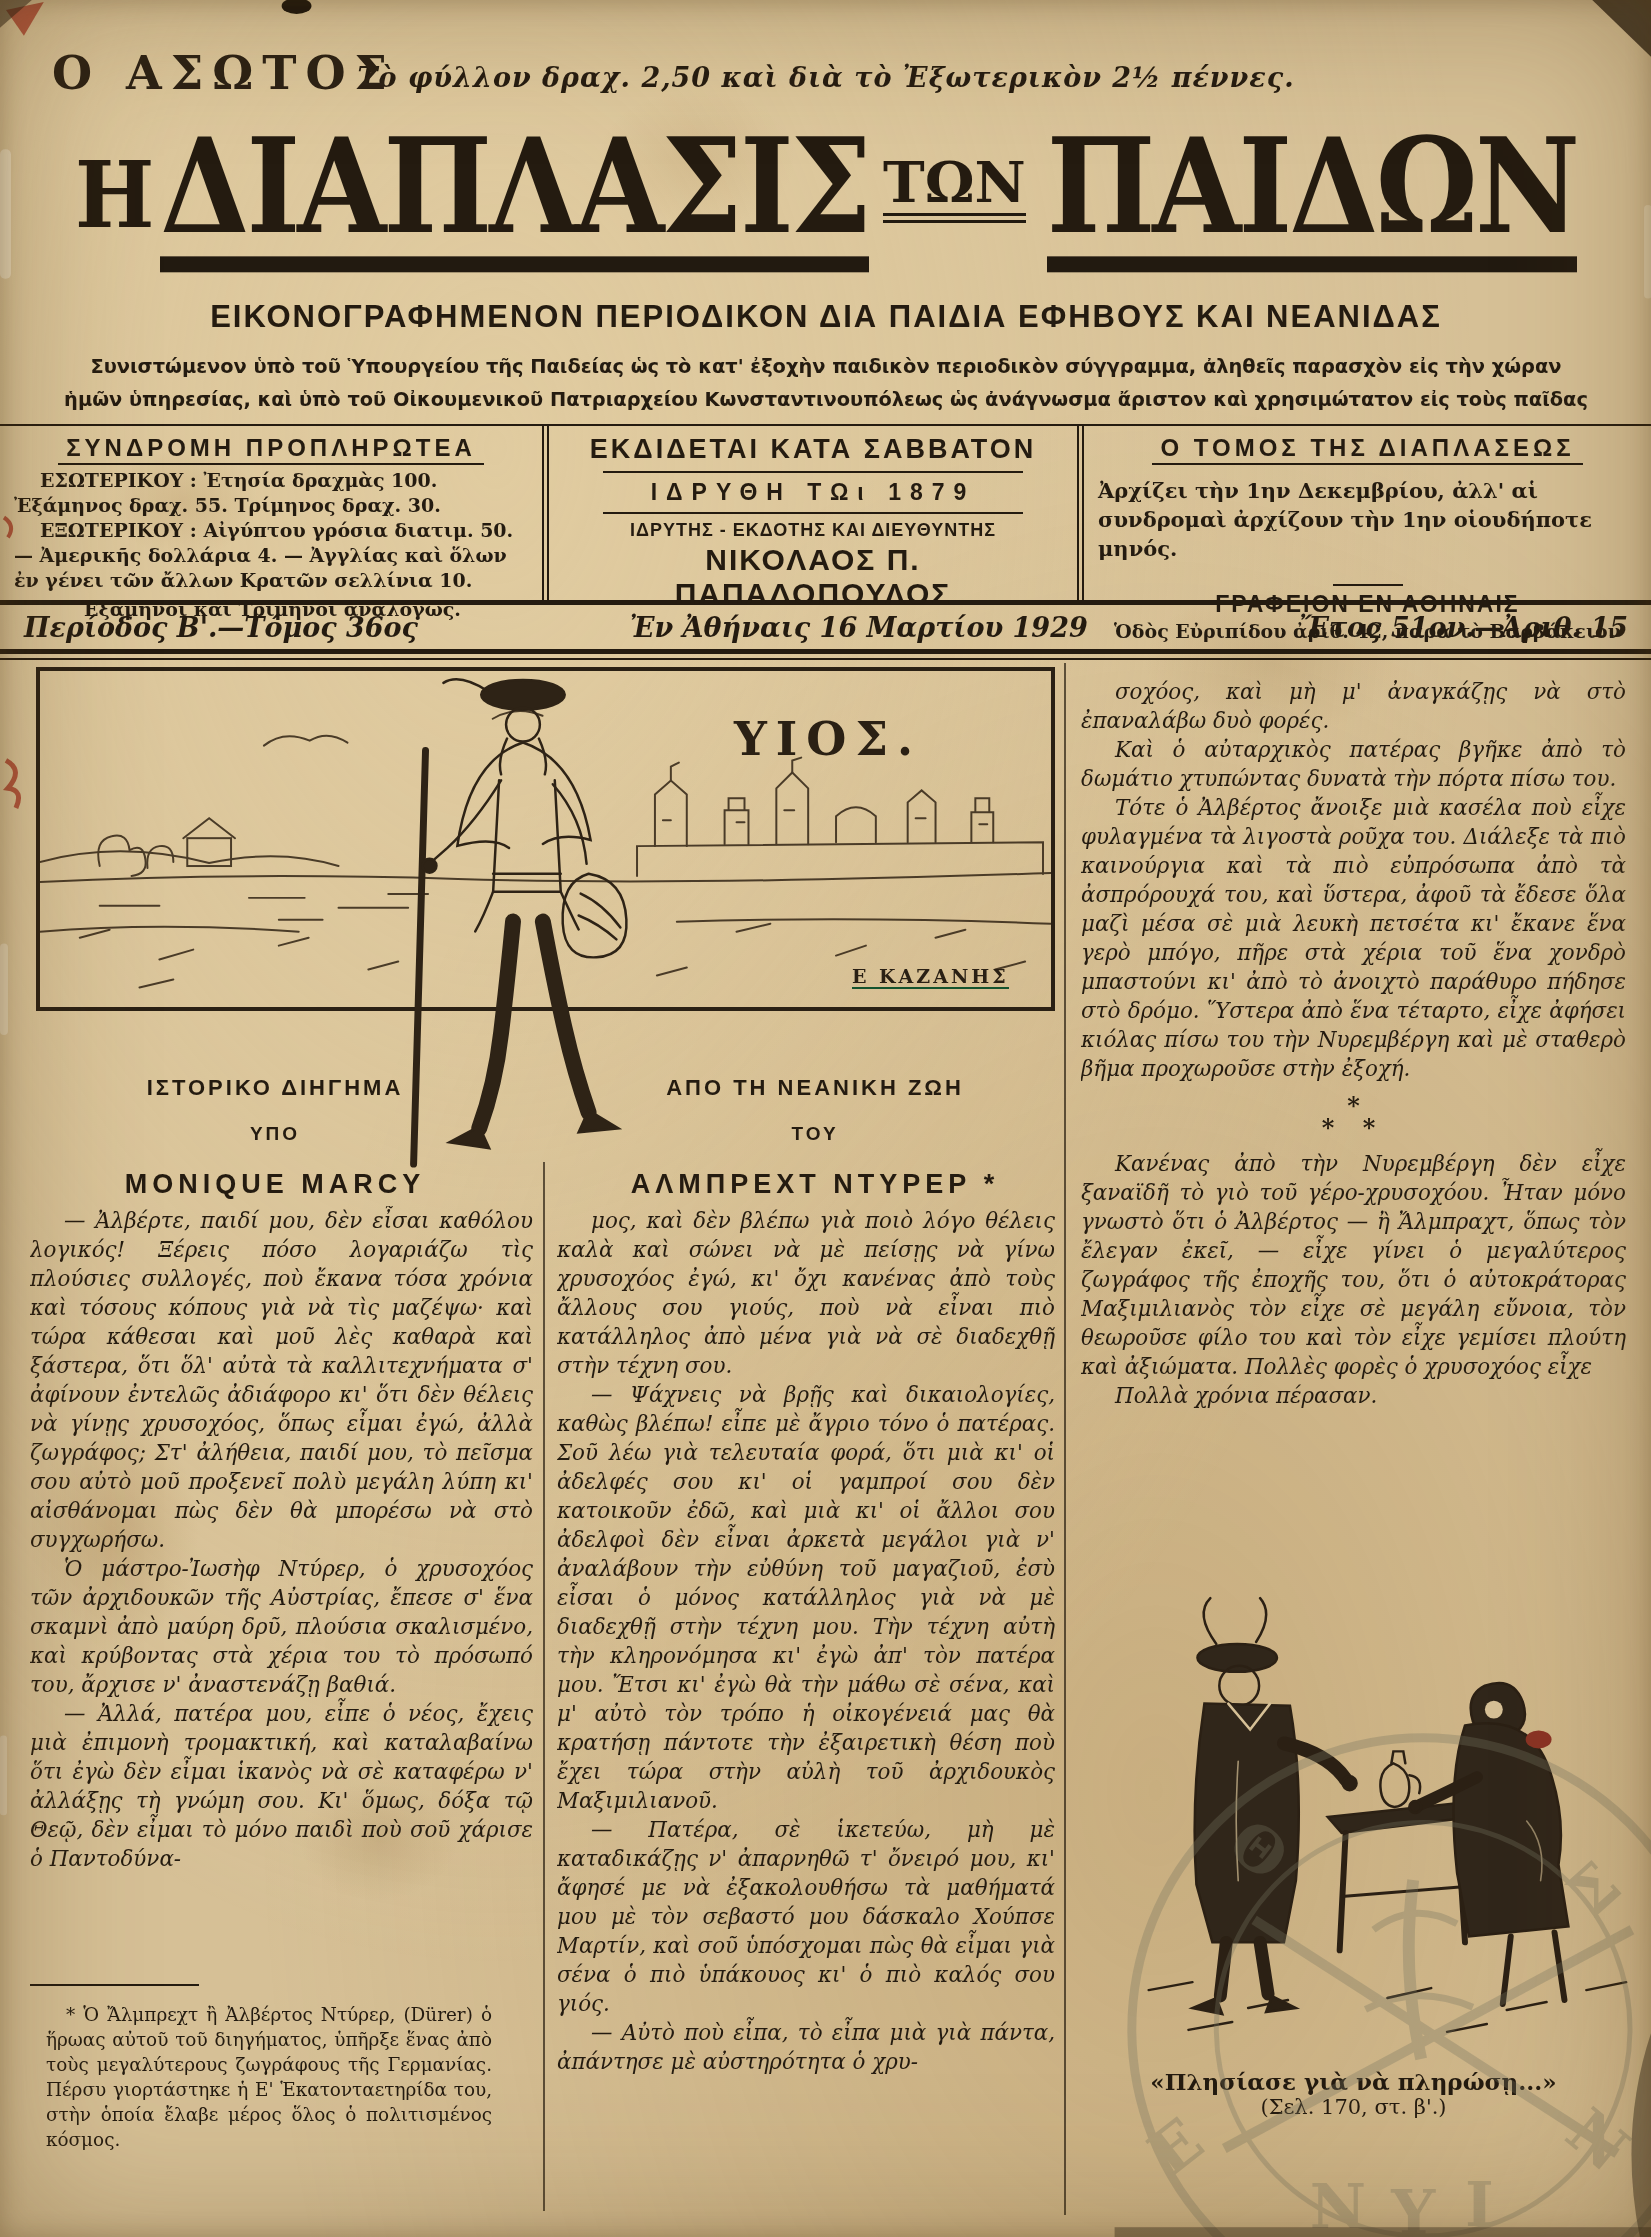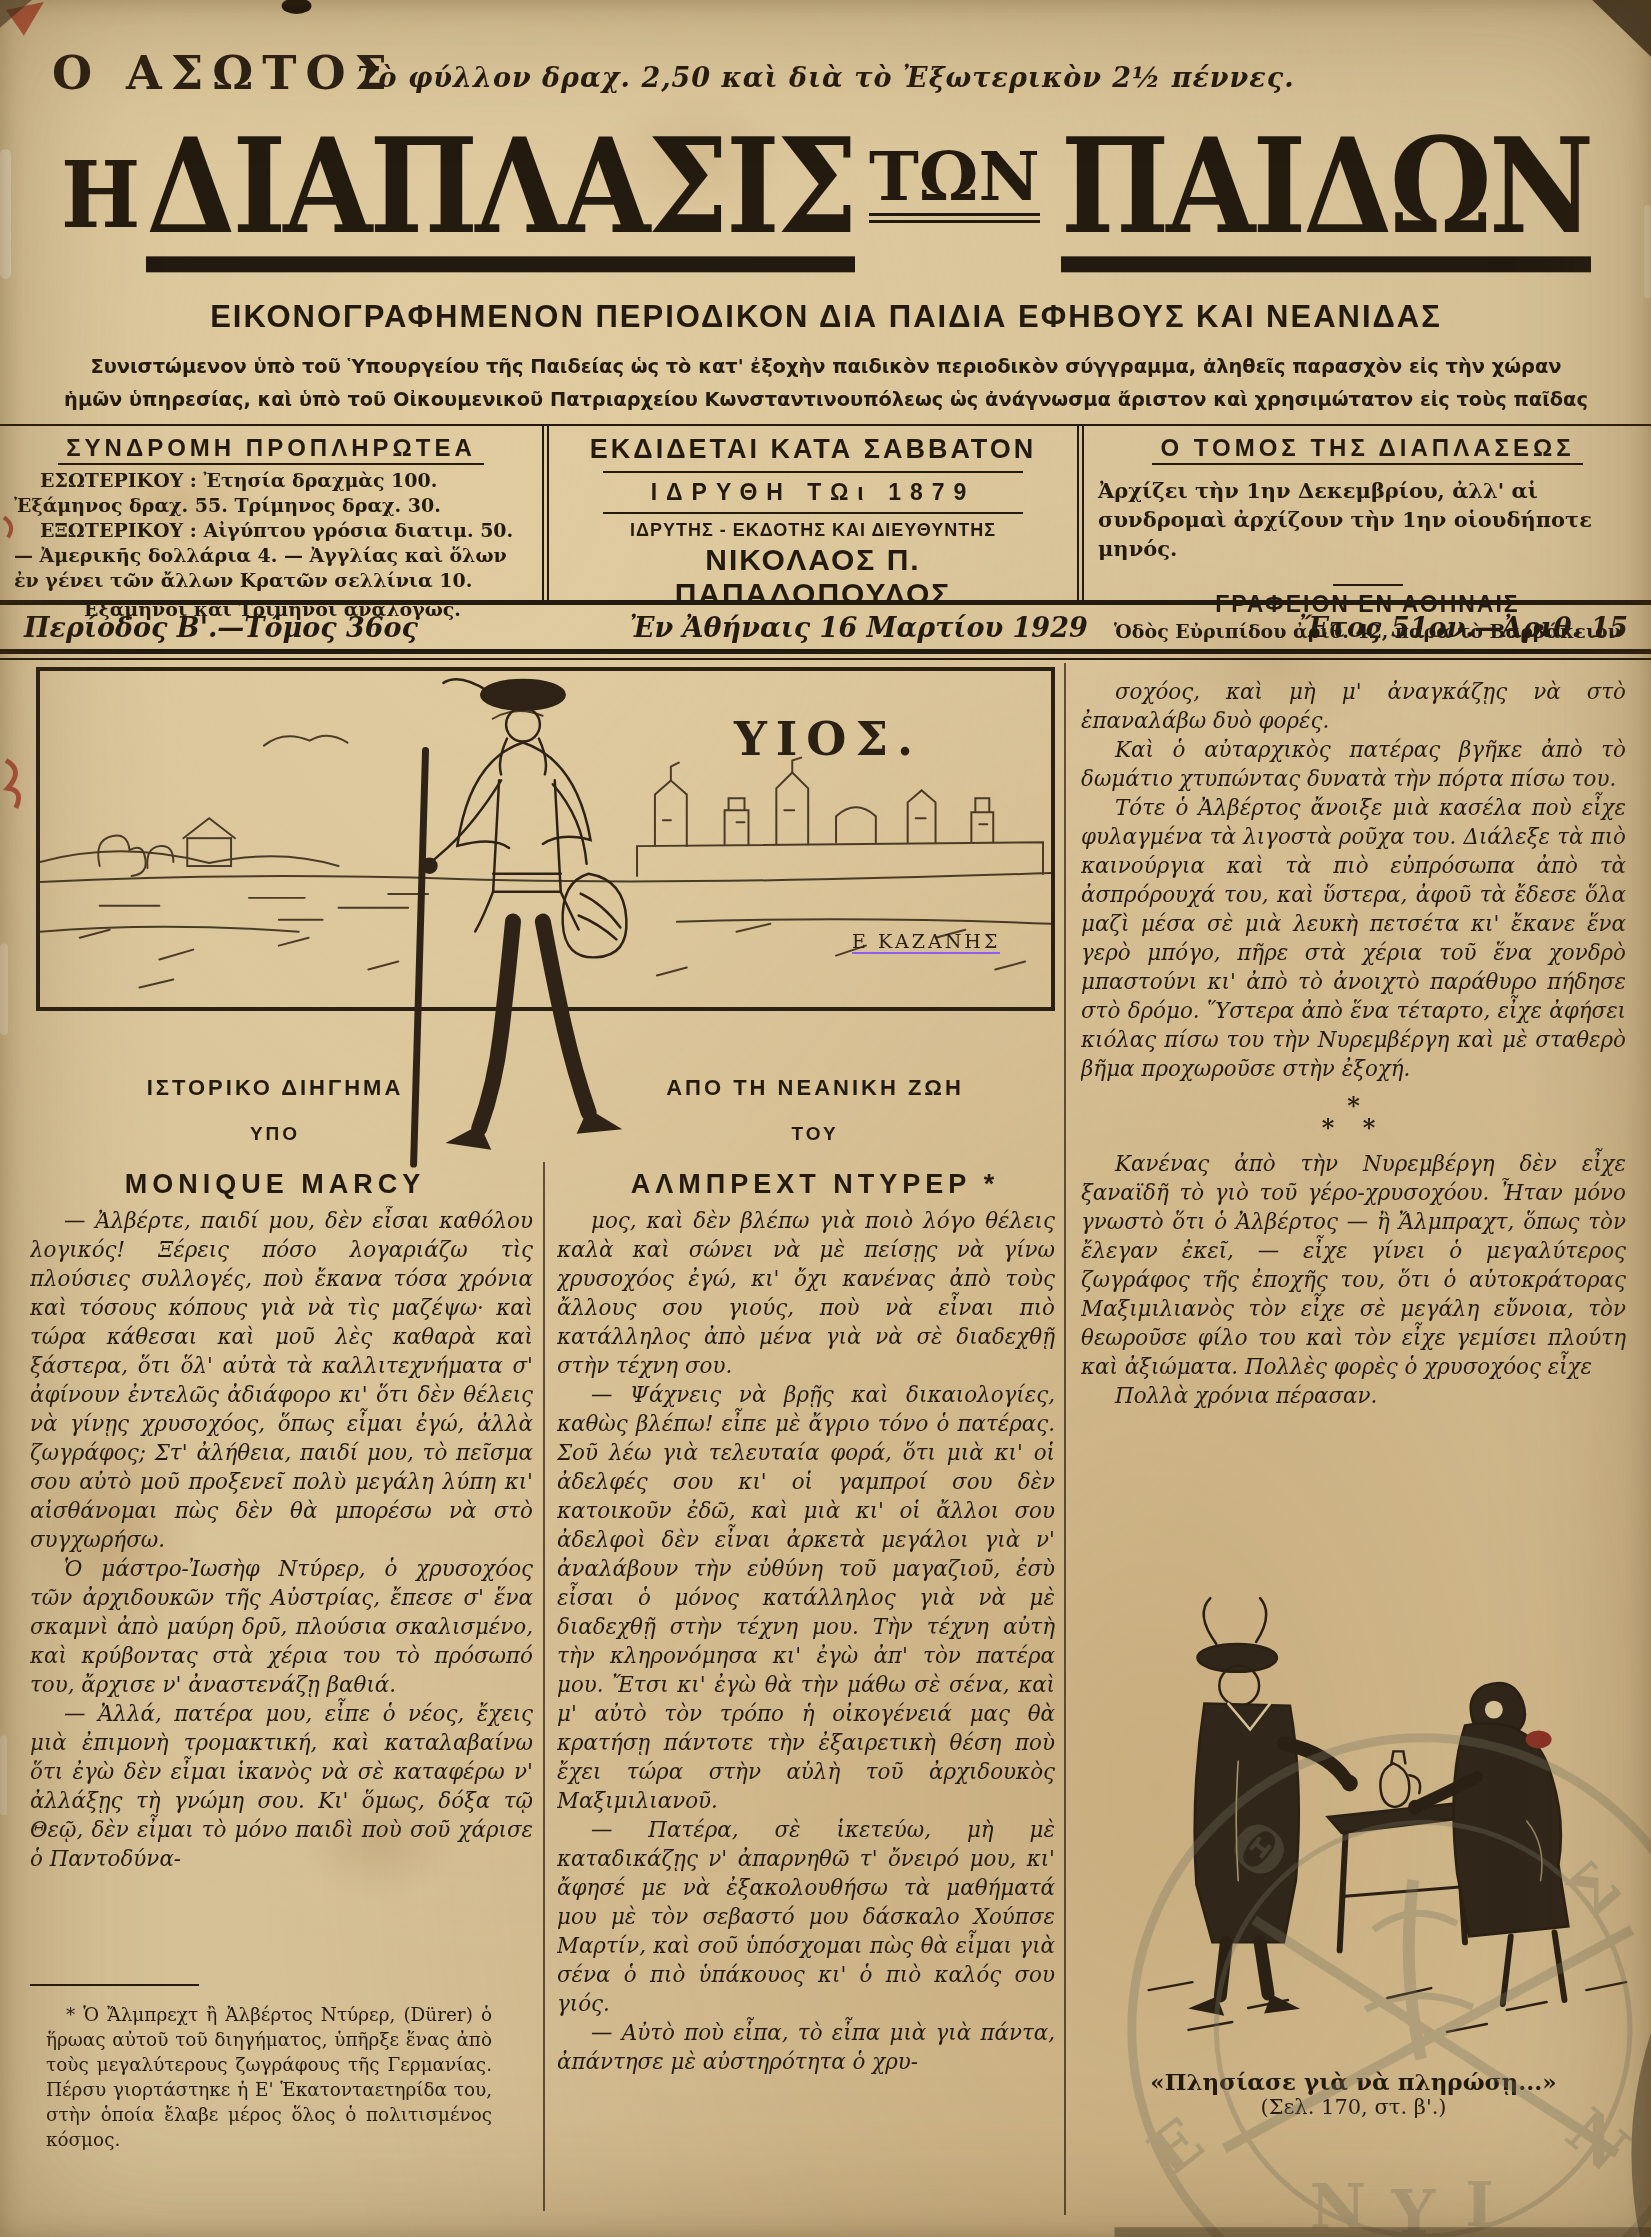--- a/index.html
+++ b/index.html
@@ -21,21 +21,21 @@
   .s5{left:299px;top:1781px;width:159px;height:119px;background:radial-gradient(closest-side,rgba(130,95,45,.17),rgba(0,0,0,0));}
 
   .price{position:absolute;top:62px;left:0;width:100%;text-align:center;
     font-style:italic;font-weight:bold;font-size:27px;letter-spacing:1px;z-index:3;}
 
   .masthead{position:absolute;top:94px;left:0;width:100%;height:169px;display:flex;
     justify-content:center;align-items:flex-end;z-index:3;font-weight:bold;}
   .mast-eta{font-size:84px;line-height:1;margin:0 6px 26px 0;transform:scaleY(1.1);}
   .mast-big{font-size:115px;line-height:1;letter-spacing:-3px;transform:scaleY(1.14);
     border-bottom:14px solid #221a10;padding-bottom:4px;}
-  .mast-small{font-size:67px;line-height:1;margin:0 21px 40px 14px;
+  .mast-small{font-size:56px;line-height:1;margin:0 21px 40px 14px;
     border-bottom:10px double #221a10;padding-bottom:3px;}
 
   .subtitle{position:absolute;top:299px;left:0;width:100%;text-align:center;z-index:3;
     font-family:"Liberation Sans",sans-serif;font-weight:bold;font-size:31px;letter-spacing:2px;}
   .recommend{position:absolute;top:350px;left:60px;width:1532px;text-align:center;z-index:3;
     font-family:"DejaVu Sans",sans-serif;font-weight:bold;font-size:19.4px;line-height:33px;}
 
   .boxrow{position:absolute;top:424px;left:0;width:1652px;height:181px;z-index:3;
     border-top:2px solid #241b10;border-bottom:5px solid #241b10;display:flex;box-sizing:border-box;}
   .boxrow .cell{box-sizing:border-box;padding:8px 14px 4px 14px;}
@@ -182,21 +182,21 @@
       <path d="M634 110 l 0 -14 l 8 -4 M756 102 l 0 -12 l 9 -3"></path>
       <path d="M626 150 h 8 M700 152 h 8 M748 140 h 10 M880 148 h 10 M944 154 h 8"></path>
 
       <path d="M40 268 l 30 -8 M120 290 l 34 -10 M240 276 l 30 -8 M700 262 l 34 -8 M800 286 l 30 -10 M900 268 l 30 -8 M960 300 l 30 -8 M100 318 l 34 -8 M620 306 l 30 -8 M330 300 l 30 -8"></path>
       <path d="M0 262 Q 120 252 260 262 M640 252 Q 820 246 1016 254"></path>
     </g>
   </svg>
 </div>
 <div class="illo-title-l">Ο ΑΣΩΤΟΣ</div>
 <div class="illo-title-r" style="position:absolute;top:712px;left:734px;font-size:46px;font-weight:bold;letter-spacing:9px;z-index:3;color:#2a2014;">ΥΙΟΣ.</div>
-<div style="position:absolute;left:852px;top:930px;z-index:3;font-size:19px;font-weight:normal;letter-spacing:3px;color:#2a2014;border-bottom:2px solid #8b5cf6;">Ε ΚΑΖΑΝΗΣ</div>
+<div style="position:absolute;left:852px;top:965px;z-index:3;font-size:19px;font-weight:bold;letter-spacing:3px;color:#2a2014;border-bottom:2px solid #14532d;">Ε ΚΑΖΑΝΗΣ</div>
 
 <svg class="man-svg" viewBox="0 0 380 522">
   <g stroke="#2e2316" stroke-width="2.5" fill="none" stroke-linecap="round">
     <line x1="98" y1="92" x2="86" y2="508" stroke-width="7"></line>
     <ellipse cx="196" cy="36" rx="42" ry="15" fill="#2e2316"></ellipse>
     <path d="M160 32 q -28 -18 -44 -8"></path>
     <circle cx="196" cy="66" r="17"></circle>
     <path d="M180 80 q -10 22 -6 36 M212 80 q 10 22 6 36"></path>
     <path d="M196 84 q -54 18 -66 104 q 36 -10 52 2"></path>
     <path d="M196 84 q 54 18 68 98 q -30 -8 -48 4"></path>

